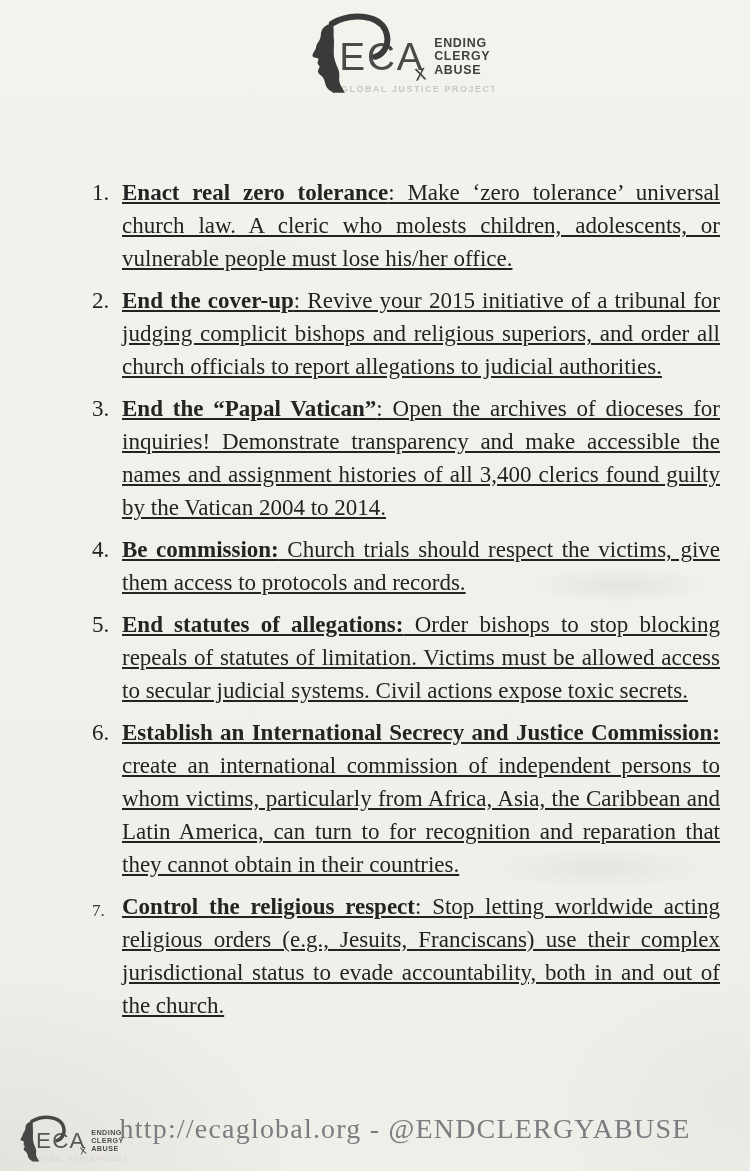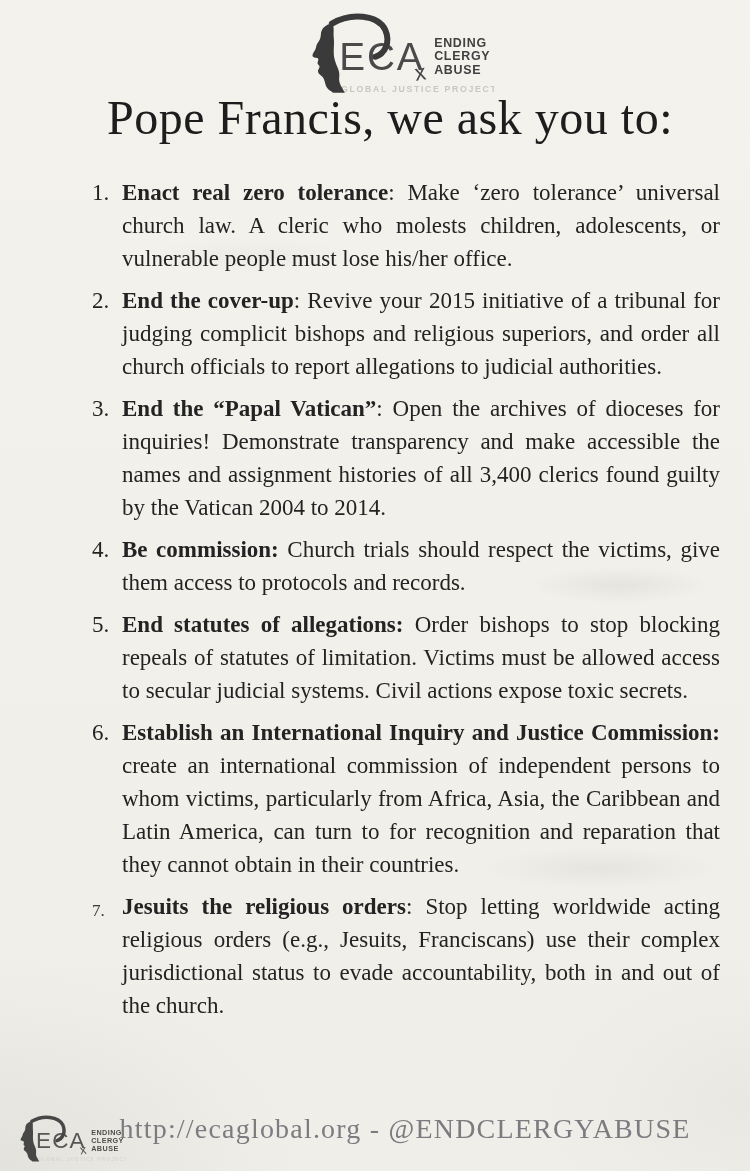--- a/index.html
+++ b/index.html
@@ -91,20 +91,21 @@
     display: flex;
     margin-bottom: 9px;
   }
   .num {
     flex: 0 0 30px;
   }
   .demands li p {
     flex: 1;
     margin: 0;
     text-align: justify;
+    text-decoration: underline;
   }
   .b { font-weight: 700; }
   .demands li:last-child .num {
     font-size: 17px;
     padding-top: 4px;
     color: #3a3a3a;
   }
 
   
   .footer-logo {
@@ -141,21 +142,20 @@
       <text class="eca-tagline" x="62" y="87" font-size="9.5" letter-spacing="1.8">GLOBAL JUSTICE PROJECT</text>
       <path class="eca-stroke" d="M 52 13 C 72 1, 102 3, 110 20 C 116 34, 109 46, 99 49"></path>
       <path class="eca-face" d="M52 13 C45 14 40 19 40 25 C40 29 38 32 36 35 C34.5 37.5 35.5 38.5 34 41
                C32 44.5 30 47 31.5 49 C33 50.5 36 49.5 37 51 C38 53 36 54.5 36.5 56.5
                C37.5 58.5 39 58.5 38.5 60.5 C38 62.5 36.5 63 37 65.5 C37.5 68 40 68.5 42 71
                C45 75 44 79 47 83 C49 86 53 87 53 88 L66 88 C63 82 59 78 60 71
                C61 64 57 60 55 52 C53 44 55 36 54 28 C53.5 22 55 16 52 13 Z"></path>
     </svg>
   </div>
 
-  <h1 class="title">Pope Francis, we ask you to:</h1>
 
   <ol class="demands">
     <li>
       <span class="num">1.</span>
       <p><span class="b">Enact real zero tolerance</span><span>: Make ‘zero tolerance’ universal church law. A cleric who molests children, adolescents, or vulnerable people must lose his/her office.</span></p>
     </li>
     <li>
       <span class="num">2.</span>
       <p><span class="b">End the cover-up</span><span>: Revive your 2015 initiative of a tribunal for judging complicit bishops and religious superiors, and order all church officials to report allegations to judicial authorities.</span></p>
     </li>
@@ -166,25 +166,25 @@
     <li>
       <span class="num">4.</span>
       <p><span class="b">Be commission:</span><span> Church trials should respect the victims, give them access to protocols and records.</span></p>
     </li>
     <li>
       <span class="num">5.</span>
       <p><span class="b">End statutes of allegations:</span><span> Order bishops to stop blocking repeals of statutes of limitation. Victims must be allowed access to secular judicial systems. Civil actions expose toxic secrets.</span></p>
     </li>
     <li>
       <span class="num">6.</span>
-      <p><span class="b">Establish an International Inquiry and Justice Commission:</span><span> create an international commission of independent persons to whom victims, particularly from Africa, Asia, the Caribbean and Latin America, can turn to for recognition and reparation that they cannot obtain in their countries.</span></p>
+      <p><span class="b">Establish an International Secrecy and Justice Commission:</span><span> create an international commission of independent persons to whom victims, particularly from Africa, Asia, the Caribbean and Latin America, can turn to for recognition and reparation that they cannot obtain in their countries.</span></p>
     </li>
     <li>
       <span class="num">7.</span>
-      <p><span class="b">Jesuits the religious orders</span><span>: Stop letting worldwide acting religious orders (e.g., Jesuits, Franciscans) use their complex jurisdictional status to evade accountability, both in and out of the church.</span></p>
+      <p><span class="b">Control the religious respect</span><span>: Stop letting worldwide acting religious orders (e.g., Jesuits, Franciscans) use their complex jurisdictional status to evade accountability, both in and out of the church.</span></p>
     </li>
   </ol>
 
   <div class="footer-logo">
     <svg class="eca-svg" width="122" height="54" viewBox="0 0 228 92" aria-hidden="true">
       <text class="eca-acronym" x="60" y="63" font-size="42" letter-spacing="2">ECA</text>
       <text class="eca-x" x="143" y="75" font-size="24" transform="rotate(-8 143 75)">x</text>
       <text class="eca-org" x="163" y="38" font-size="13.5" letter-spacing="0.8">ENDING</text>
       <text class="eca-org" x="163" y="53" font-size="13.5" letter-spacing="0.8">CLERGY</text>
       <text class="eca-org" x="163" y="68" font-size="13.5" letter-spacing="0.8">ABUSE</text>

